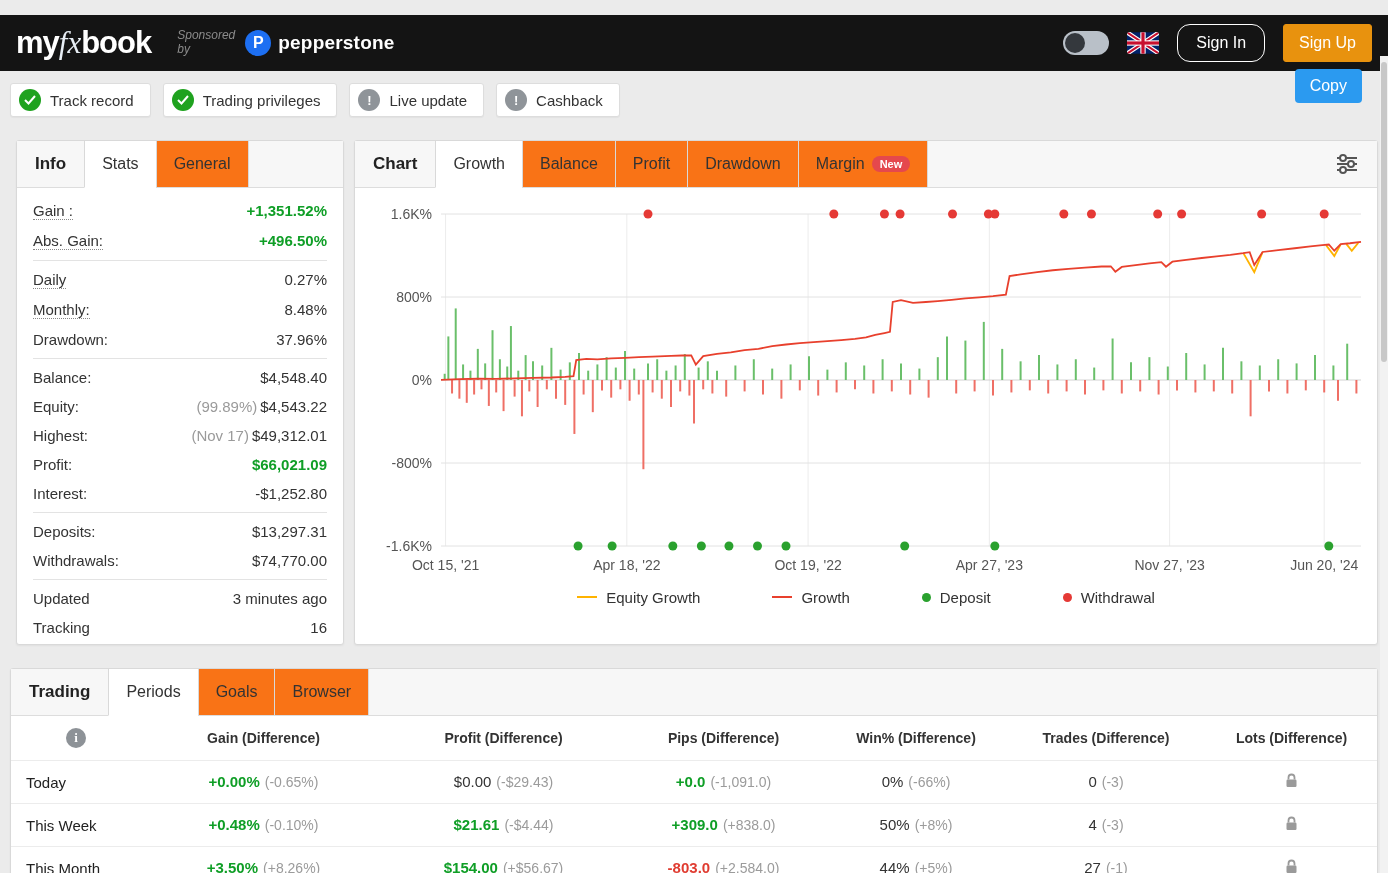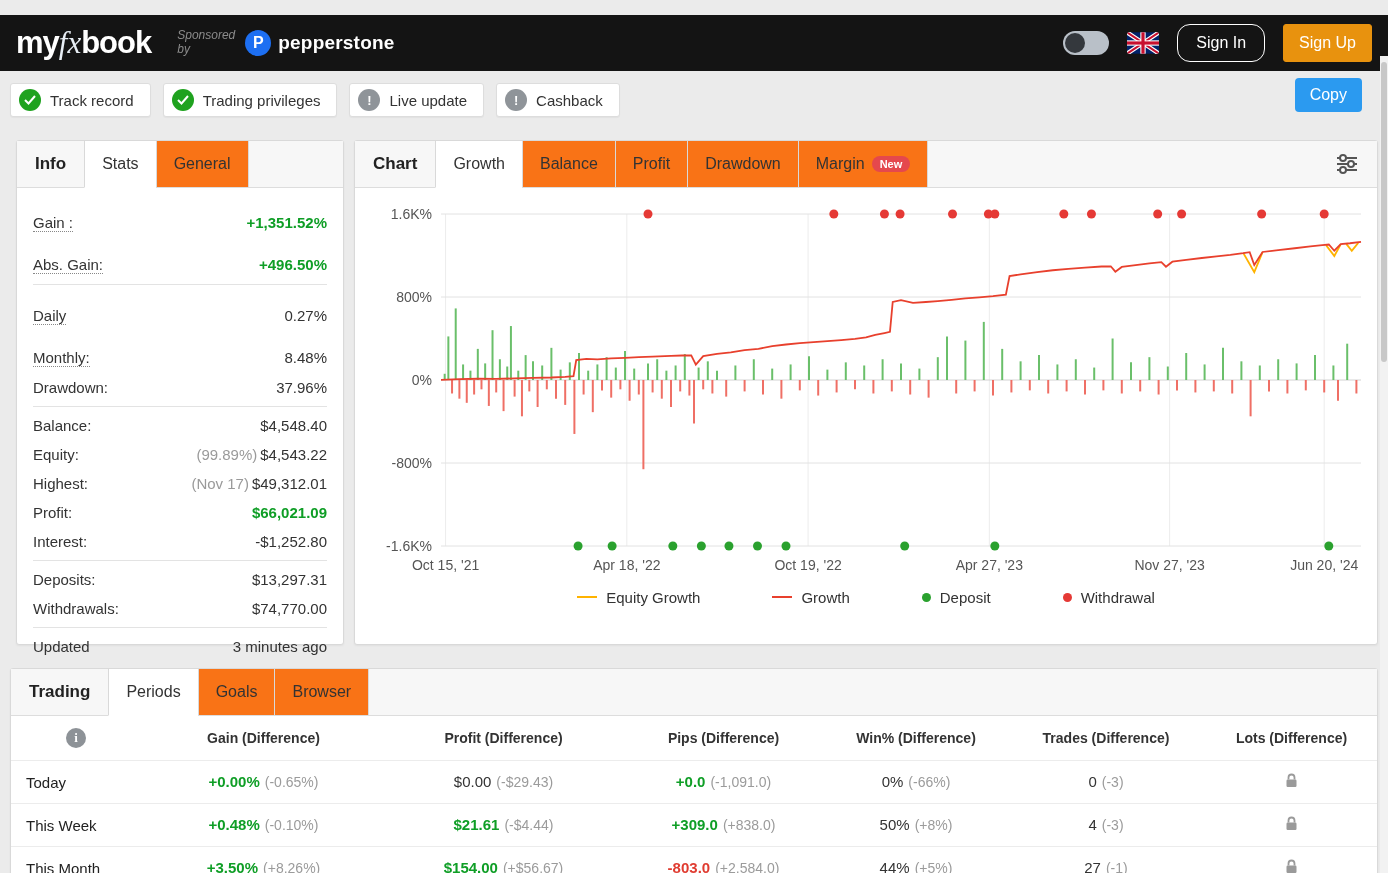--- a/index.html
+++ b/index.html
@@ -28,21 +28,21 @@
 
   
   .badges-row { position:absolute; left:10px; top:83px; display:flex; gap:12px; }
   .badge { display:flex; align-items:center; gap:9px; background:#fff; border:1px solid #ddd; border-radius:3px;
            height:34px; padding:0 16px 0 8px; cursor:pointer; box-shadow:0 1px 1px rgba(0,0,0,.04); }
   .badge-icon { width:22px; height:22px; border-radius:50%; display:flex; align-items:center; justify-content:center;
                 color:#fff; font-weight:700; font-size:13px; flex:0 0 22px; }
   .badge-icon.ok { background:#1fa21f; }
   .badge-icon.warn { background:#8f9499; }
   .badge-label { font-size:15px; color:#333; }
-  .copy-button { position:absolute; right:26px; top:78px; background:#2b9af0; color:#fff; border:none;
+  .copy-button { position:absolute; right:26px; top:69px; background:#2b9af0; color:#fff; border:none;
                  font-size:16px; padding:8px 15px; border-radius:4px; cursor:pointer; font-family:inherit; }
 
   
   .card { position:absolute; background:#fff; border:1px solid #d9d9d9; border-radius:3px;
           box-shadow:0 1px 2px rgba(0,0,0,.05); }
   .card-head { display:flex; align-items:stretch; background:#f7f7f7; border-bottom:1px solid #ddd; height:47px; }
   .card-title { padding:12px 18px; font-weight:700; font-size:17px; color:#222; display:flex; align-items:center; }
   .tab { display:flex; align-items:center; padding:0 17px; font-size:16px; color:#333; background:#f97316;
          border-left:1px solid #d9d9d9; cursor:pointer; position:relative; }
   .tab:last-of-type { border-right:1px solid #d9d9d9; }
@@ -54,21 +54,21 @@
   #info-card  { left:16px;  top:140px; width:328px;  height:505px; }
   #chart-card { left:354px; top:140px; width:1024px; height:505px; }
   #periods-card { left:10px; top:668px; width:1368px; height:235px; }
 
   
   .stats-list { padding:4px 16px 8px; }
   .stats-group { padding:4px 0; }
   .stats-group + .stats-group { border-top:1px solid #e3e3e3; }
   .stat-row { display:flex; justify-content:space-between; align-items:baseline; padding:6px 0; font-size:15px; }
   .stat-label { color:#333; }
-  .stat-label.dotted { border-bottom:1px dotted #888; cursor:help;margin-top:12px; }
+  .stat-label.dotted { border-bottom:1px dotted #888; cursor:help; }
   .stat-value { color:#333; text-align:right; }
   .stat-value.green .stat-value-text { color:#0f9e26; font-weight:700; }
   .stat-prefix { color:#9a9a9a; margin-right:3px; }
 
   
   .chart-body { padding:6px 6px 0; }
   #chart-svg { display:block; margin:0 auto; }
   .chart-legend { display:flex; justify-content:center; align-items:center; gap:72px; height:34px; margin-top:4px; }
   .legend-item { display:flex; align-items:center; gap:9px; font-size:15px; color:#333; }
   .legend-line { width:20px; height:0; border-top:2px solid; display:inline-block; }

